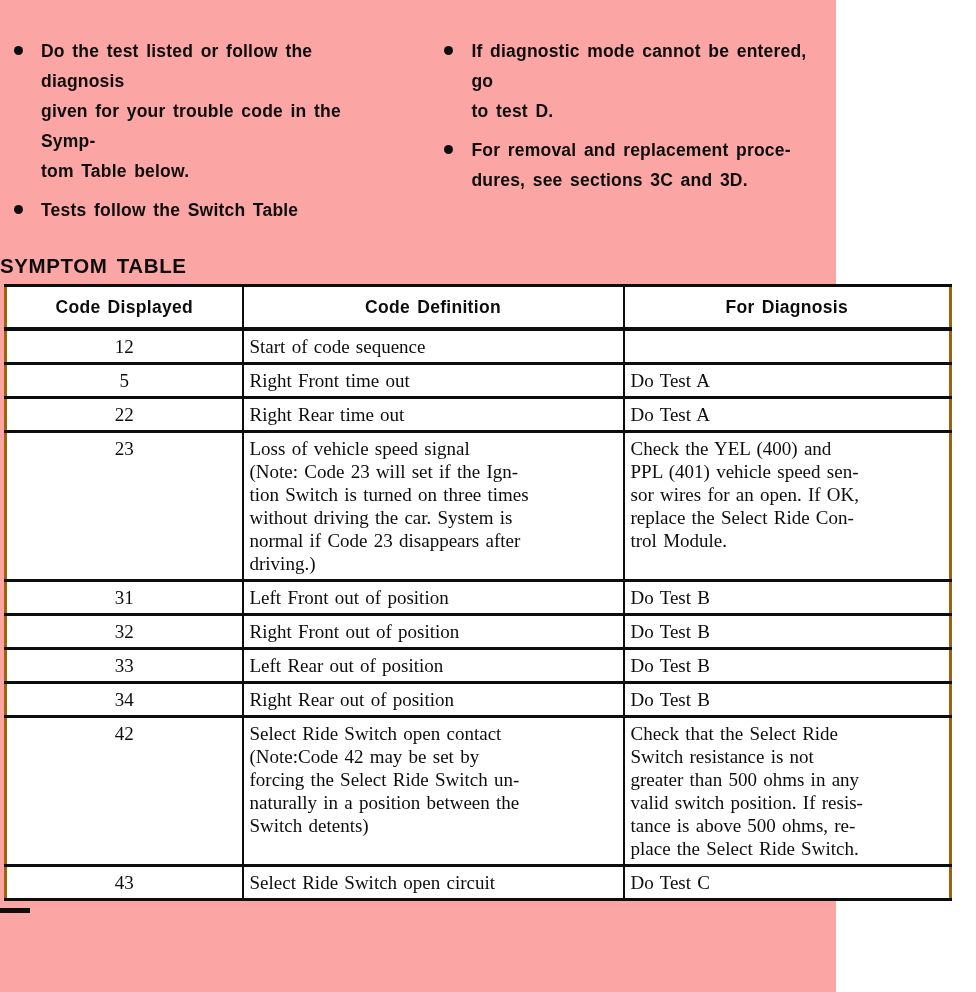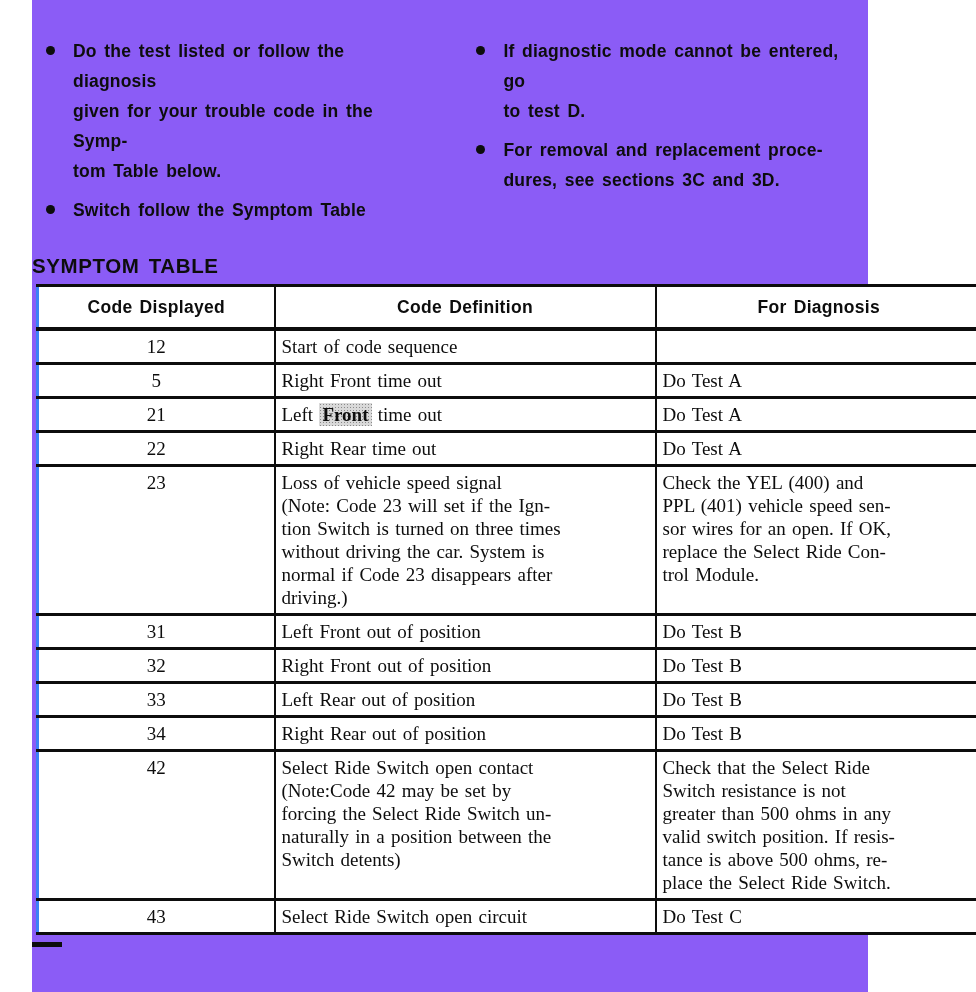--- a/index.html
+++ b/index.html
@@ -9,22 +9,21 @@
     width: 976px;
     height: 992px;
     overflow: hidden;
     font-family: "Liberation Sans", sans-serif;
     color: #0d0d0d;
   }
   .page {
     position: relative;
     width: 836px;
     height: 992px;
-    background: #8b5cf6;
-    margin-left: 32px;
+    background: #fca5a5;
   }
 
   
   .intro {
     display: flex;
     padding: 36px 10px 0 10px;
     box-sizing: border-box;
   }
   .intro-col-left  { width: 452px; }
   .intro-col-right { width: 458px; margin-left: 50px; }
@@ -62,21 +61,21 @@
 
   
   table.symptom {
     border-collapse: collapse;
     margin-left: 4px;
     width: 948px;
     table-layout: fixed;
   }
   table.symptom col.c1 { width: 237px; }
   table.symptom col.c2 { width: 381px; }
-  table.symptom { border: 3px solid #3b82f6; }
+  table.symptom { border: 3px solid #a16207; }
   table.symptom th {
     font-family: "Liberation Sans", sans-serif;
     font-size: 17.5px;
     font-weight: bold;
     letter-spacing: 0.3px;
     word-spacing: 2px;
     padding: 10px 0 9px 0;
     border: 2px solid #0d0d0d;
     border-top: 3px solid #0d0d0d;
     border-bottom: 4px solid #0d0d0d;
@@ -133,21 +132,21 @@
   <div class="intro">
     <div class="intro-col-left">
       <div class="bullet-item">
         <span class="bullet-dot"></span>
         <span class="bullet-text">Do the test listed or follow the diagnosis
 given for your trouble code in the Symp-
 tom Table below.</span>
       </div>
       <div class="bullet-item">
         <span class="bullet-dot"></span>
-        <span class="bullet-text">Switch follow the Symptom Table</span>
+        <span class="bullet-text">Tests follow the Switch Table</span>
       </div>
     </div>
     <div class="intro-col-right">
       <div class="bullet-item">
         <span class="bullet-dot"></span>
         <span class="bullet-text">If diagnostic mode cannot be entered, go
 to test D.</span>
       </div>
       <div class="bullet-item">
         <span class="bullet-dot"></span>
@@ -179,25 +178,20 @@
       <td class="cell-diag"></td>
     </tr>
 
 
     <tr>
       <td class="cell-code">5</td>
       <td class="cell-def">Right Front time out</td>
       <td class="cell-diag">Do Test A</td>
     </tr>
 
-    <tr>
-      <td class="cell-code">21</td>
-      <td class="cell-def"><span>Left </span><span class="hl">Front</span><span> time out</span></td>
-      <td class="cell-diag">Do Test A</td>
-    </tr>
 
     <tr>
       <td class="cell-code">22</td>
       <td class="cell-def">Right Rear time out</td>
       <td class="cell-diag">Do Test A</td>
     </tr>
 
     <tr>
       <td class="cell-code">23</td>
       <td class="cell-def">Loss of vehicle speed signal

